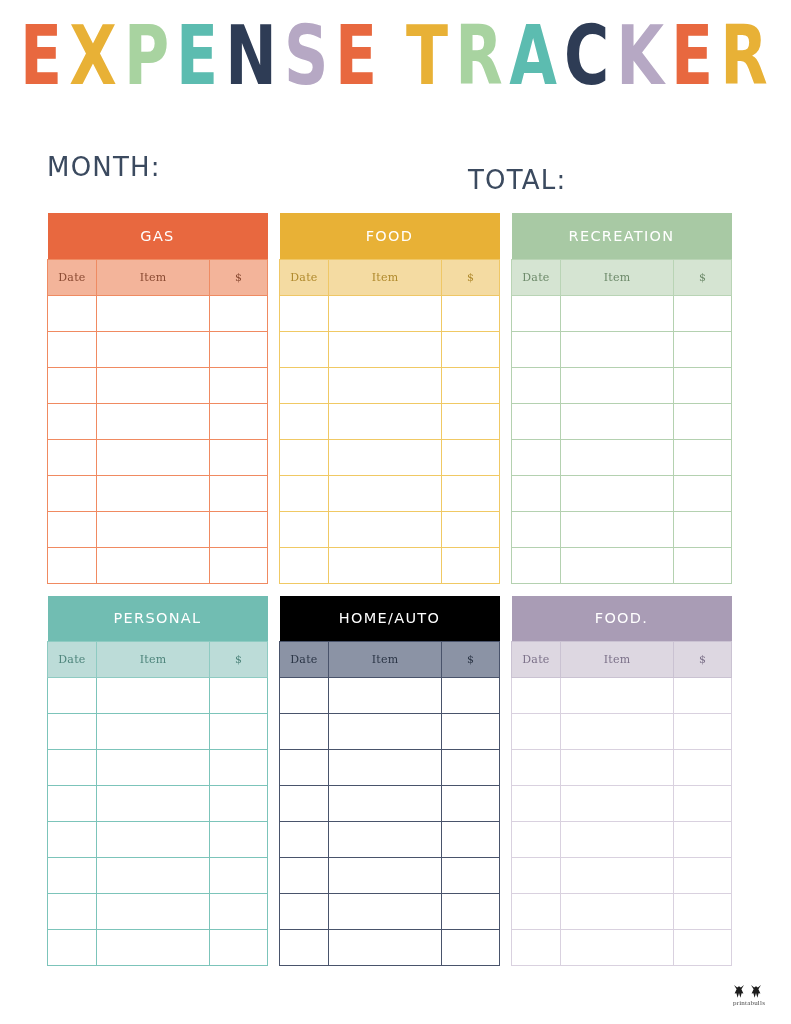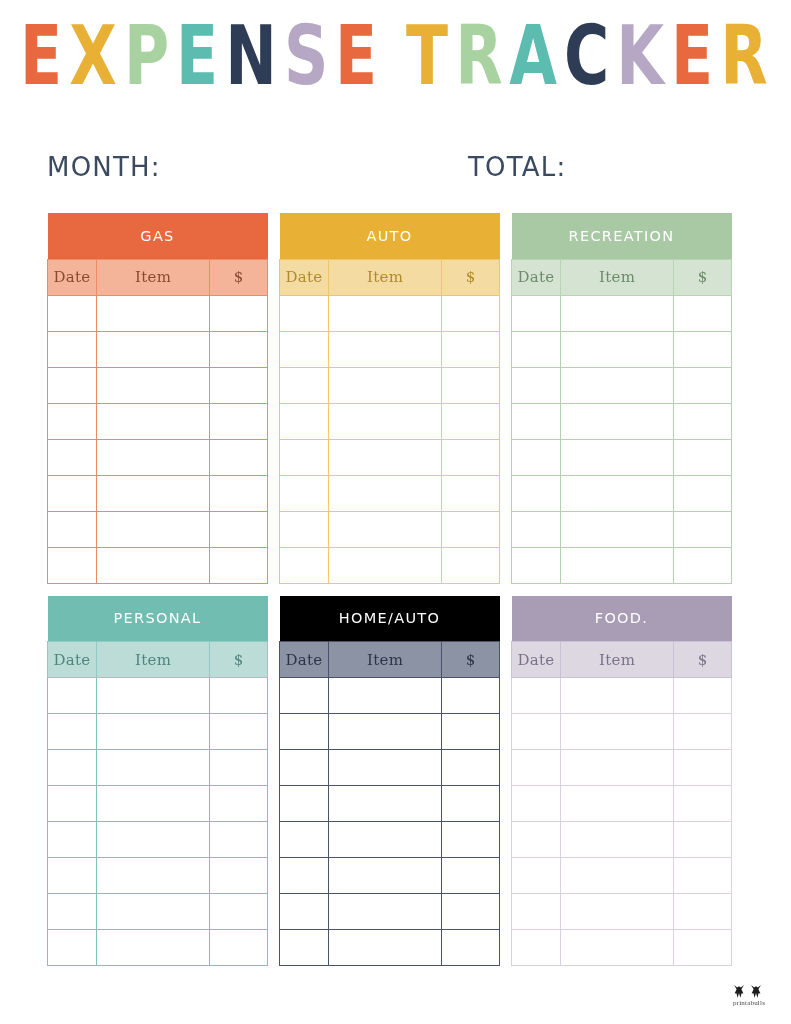--- a/index.html
+++ b/index.html
@@ -51,21 +51,21 @@
   }
   .fieldlabel {
     position: absolute;
     font-family: "DejaVu Sans", sans-serif;
     font-size: 26px;
     font-weight: 400;
     letter-spacing: 1.2px;
     color: #3b4a5f;
   }
   .fieldlabel.month { left: 47px; top: 0; }
-  .fieldlabel.total { left: 468px; top: 0; }
+  .fieldlabel.total { left: 468px; top: 13px; }
 
   
   .grid {
     position: absolute;
     left: 47px;
     top: 213px;
     width: 700px;
   }
   .row-of-tables {
     display: flex;
@@ -95,21 +95,21 @@
     letter-spacing: 1.3px;
     font-weight: 400;
     border: none;
     padding: 0;
   }
 
   
   .tbl .sub-head th {
     height: 36px;
     font-family: "DejaVu Serif", serif;
-    font-size: 15px;
+    font-size: 11px;
     font-weight: 400;
     letter-spacing: 0.3px;
     text-align: center;
     vertical-align: middle;
     padding: 0;
   }
 
   
   .tbl tbody.entries td {
     height: 36px;
@@ -244,21 +244,21 @@
           </tbody>
         </table>
         <table class="tbl t-food">
           <colgroup>
             <col class="c-date">
             <col class="c-item">
             <col class="c-amt">
           </colgroup>
           <thead>
             <tr class="cat-title">
-              <td colspan="3">AUTO</td>
+              <td colspan="3">FOOD</td>
             </tr>
             <tr class="sub-head">
               <th>Date</th>
               <th>Item</th>
               <th>$</th>
             </tr>
           </thead>
           <tbody class="entries">
             <tr>
               <td></td>

